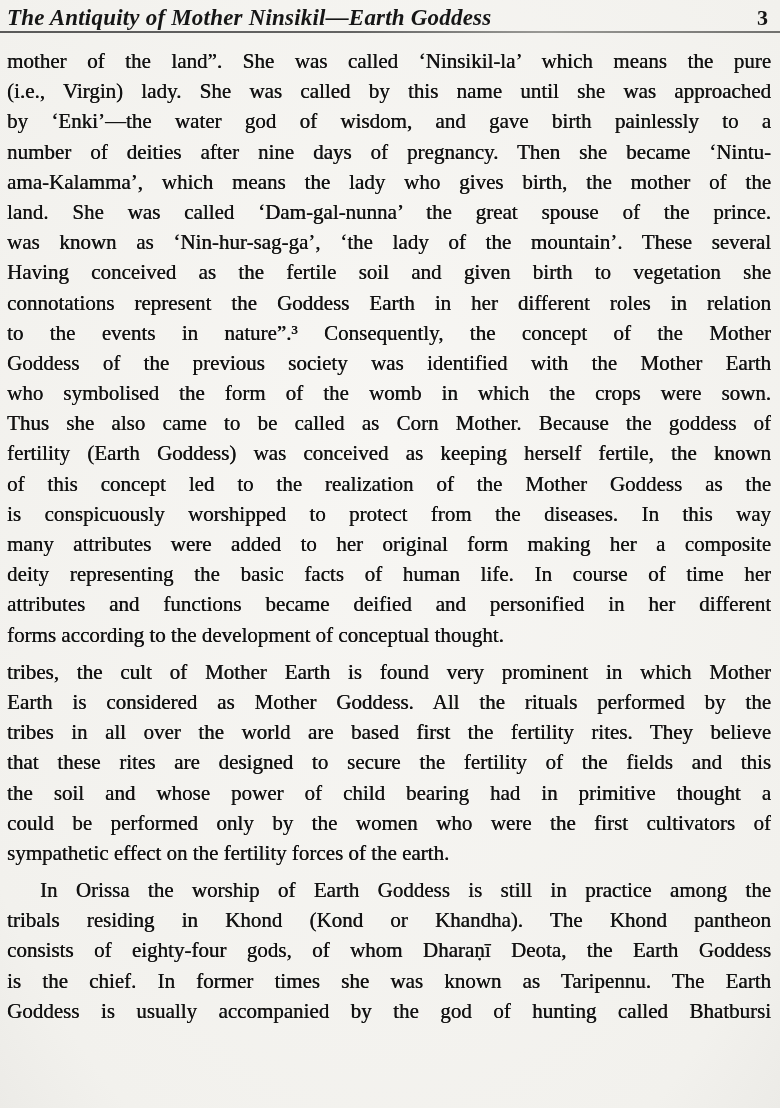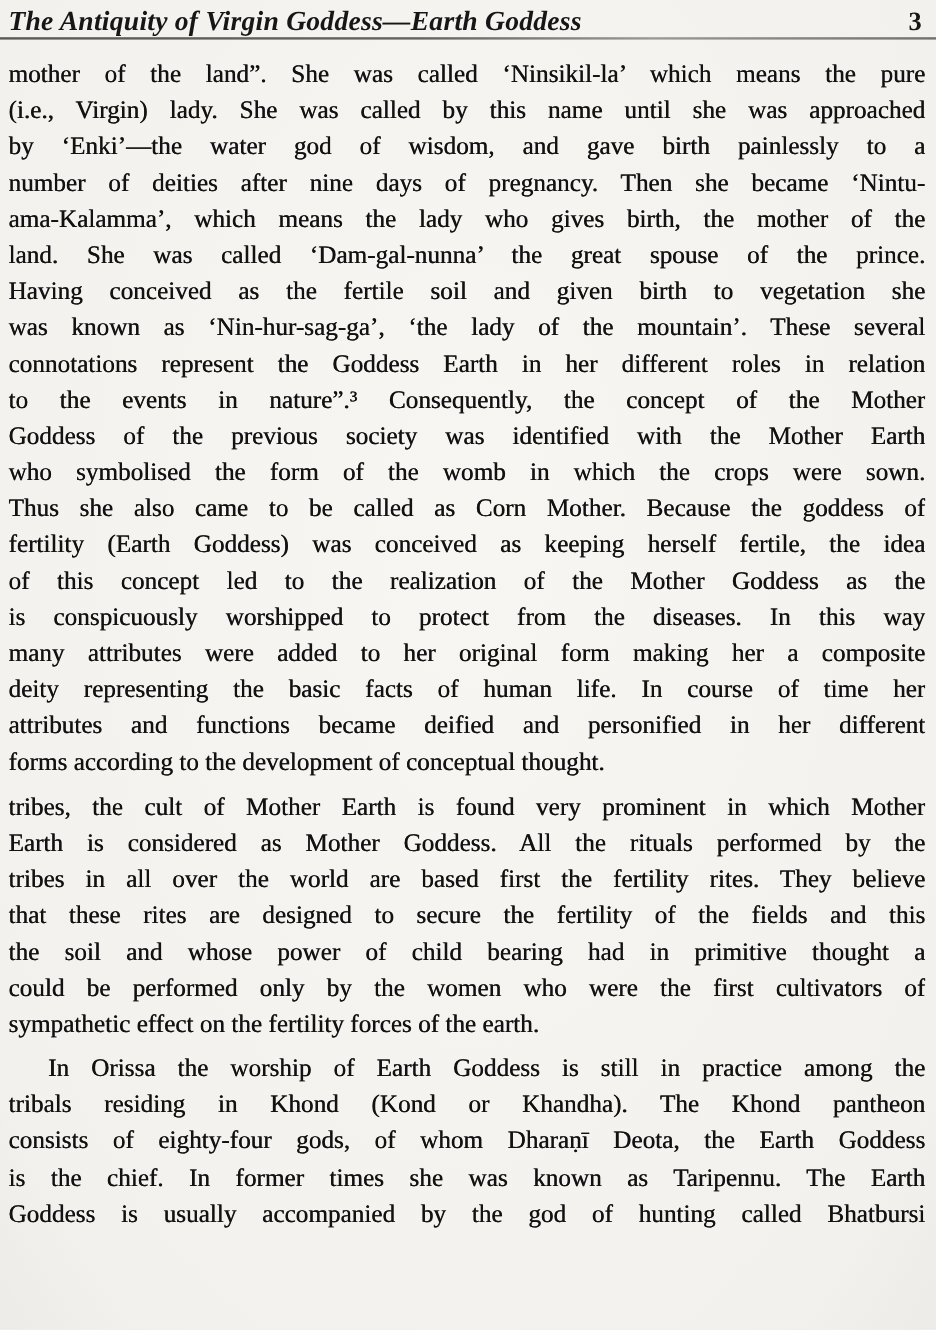--- a/index.html
+++ b/index.html
@@ -60,40 +60,40 @@
     overflow: hidden;
   }
   .line.last-line { text-align-last: left; }
   .line.indent-line { text-indent: 33px; }
 </style>
 </head>
 <body>
 
 <div class="page">
   <div class="running-head">
-    <span class="head-title">The Antiquity of Virgin Goddess—Earth Goddess</span>
+    <span class="head-title">The Antiquity of Mother Ninsikil—Earth Goddess</span>
     <span class="head-pagenum">3</span>
   </div>
   <hr class="head-rule">
   <div class="body-text">
       <div class="para">
         <div class="line">mother of the land”. She was called ‘Ninsikil-la’ which means the pure</div>
         <div class="line">(i.e., Virgin) lady. She was called by this name until she was approached</div>
         <div class="line">by ‘Enki’—the water god of wisdom, and gave birth painlessly to a</div>
         <div class="line">number of deities after nine days of pregnancy. Then she became ‘Nintu-</div>
         <div class="line">ama-Kalamma’, which means the lady who gives birth, the mother of the</div>
         <div class="line">land. She was called ‘Dam-gal-nunna’ the great spouse of the prince.</div>
+        <div class="line">was known as ‘Nin-hur-sag-ga’, ‘the lady of the mountain’. These several</div>
         <div class="line">Having conceived as the fertile soil and given birth to vegetation she</div>
-        <div class="line">was known as ‘Nin-hur-sag-ga’, ‘the lady of the mountain’. These several</div>
         <div class="line">connotations represent the Goddess Earth in her different roles in relation</div>
         <div class="line">to the events in nature”.³ Consequently, the concept of the Mother</div>
         <div class="line">Goddess of the previous society was identified with the Mother Earth</div>
         <div class="line">who symbolised the form of the womb in which the crops were sown.</div>
         <div class="line">Thus she also came to be called as Corn Mother. Because the goddess of</div>
-        <div class="line">fertility (Earth Goddess) was conceived as keeping herself fertile, the idea</div>
+        <div class="line">fertility (Earth Goddess) was conceived as keeping herself fertile, the known</div>
         <div class="line">of this concept led to the realization of the Mother Goddess as the</div>
         <div class="line">is conspicuously worshipped to protect from the diseases. In this way</div>
         <div class="line">many attributes were added to her original form making her a composite</div>
         <div class="line">deity representing the basic facts of human life. In course of time her</div>
         <div class="line">attributes and functions became deified and personified in her different</div>
         <div class="line last-line">forms according to the development of conceptual thought.</div>
       </div>
       <div class="para">
         <div class="line">tribes, the cult of Mother Earth is found very prominent in which Mother</div>
         <div class="line">Earth is considered as Mother Goddess. All the rituals performed by the</div>

